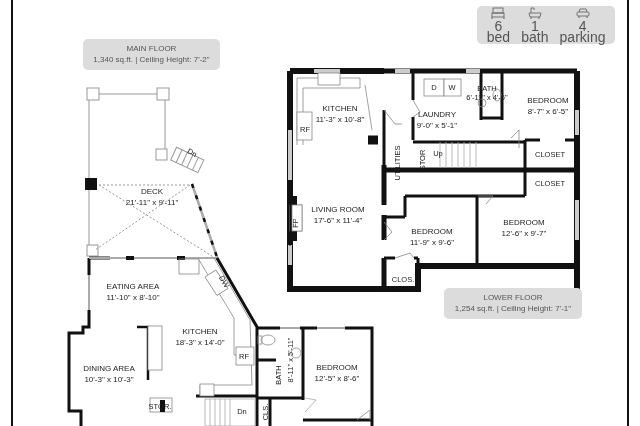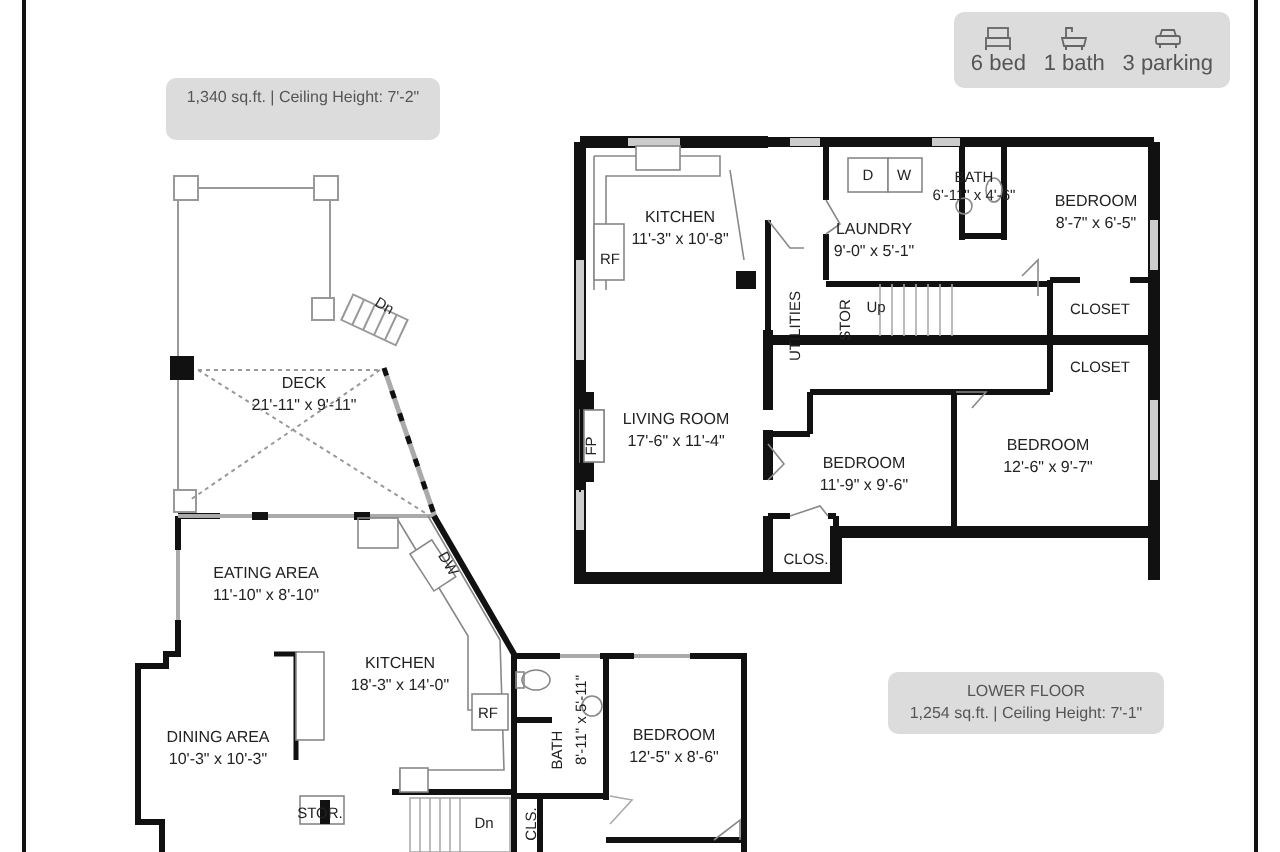--- a/index.html
+++ b/index.html
@@ -1,23 +1,23 @@
 <!DOCTYPE html>
 <html><head>
   <meta charset="utf-8">
   <style>
     html, body { margin: 0; padding: 0; background: #ffffff; }
     body { width: 640px; height: 426px; overflow: hidden; position: relative; font-family: "Liberation Sans", sans-serif; }
     .frame-left { position: absolute; left: 11px; top: 0; width: 2px; height: 426px; background: #111; }
     .frame-right { position: absolute; left: 627px; top: 0; width: 2px; height: 426px; background: #111; }
     .info-box { position: absolute; background: #dcdcdc; border-radius: 5px; color: #555; text-align: center; font-size: 8px; line-height: 11px; }
     .main-floor-box { left: 83px; top: 39px; width: 137px; height: 31px; padding-top: 4px; box-sizing: border-box; }
-    .lower-floor-box { left: 444px; top: 288px; width: 138px; height: 31px; padding-top: 4px; box-sizing: border-box; margin-top: 48px; }
+    .lower-floor-box { left: 444px; top: 288px; width: 138px; height: 31px; padding-top: 4px; box-sizing: border-box; }
     .stats-box { left: 477px; top: 6px; width: 138px; height: 38px; display: flex; justify-content: space-around; align-items: center; padding: 0 4px; box-sizing: border-box; }
-    .stat { display: flex; flex-direction: column; align-items: center; font-size: 11px; color: #555; }
+    .stat { display: flex; flex-direction: column; align-items: center; font-size: 14px; color: #555; }
     .stat svg { width: 14px; height: 12px; margin-bottom: 2px; }
     svg.plan { position: absolute; left: 0; top: 0; }
     .lbl { font-family: "Liberation Sans", sans-serif; font-size: 8px; fill: #222; text-anchor: middle; }
     .lbl-s { font-family: "Liberation Sans", sans-serif; font-size: 7.5px; fill: #222; text-anchor: middle; }
   </style>
 </head>
 <body>
 
 <div class="frame-left"></div>
 <div class="frame-right"></div>
@@ -216,20 +216,21 @@
   <text class="lbl" x="338" y="223">17'-6" x 11'-4"</text>
   <text class="lbl-s" x="0" y="0" transform="translate(298 223) rotate(-90)">FP</text>
   <text class="lbl" x="432" y="234">BEDROOM</text>
   <text class="lbl" x="432" y="245">11'-9" x 9'-6"</text>
   <text class="lbl" x="524" y="225">BEDROOM</text>
   <text class="lbl" x="524" y="236">12'-6" x 9'-7"</text>
   <text class="lbl-s" x="403" y="282">CLOS.</text>
 </svg>
 
 <div class="info-box main-floor-box">
+  <div>MAIN FLOOR</div>
   <div>1,340 sq.ft. | Ceiling Height: 7'-2"</div>
 </div>
 
 <div class="info-box lower-floor-box">
   <div>LOWER FLOOR</div>
   <div>1,254 sq.ft. | Ceiling Height: 7'-1"</div>
 </div>
 
 <div class="info-box stats-box">
   <div class="stat">
@@ -250,15 +251,15 @@
     </svg>
     <span>1 bath</span>
   </div>
   <div class="stat">
     <svg viewBox="0 0 14 12">
       <path d="M3,5 L4,2 L10,2 L11,5" fill="none" stroke="#666" stroke-width="0.9"></path>
       <rect x="1" y="5" width="12" height="4" rx="1" fill="none" stroke="#666" stroke-width="0.9"></rect>
       <line x1="3" y1="9" x2="3" y2="11" stroke="#666"></line>
       <line x1="11" y1="9" x2="11" y2="11" stroke="#666"></line>
     </svg>
-    <span>3 parking</span>
+    <span>4 parking</span>
   </div>
 </div>
 
 </body></html>

